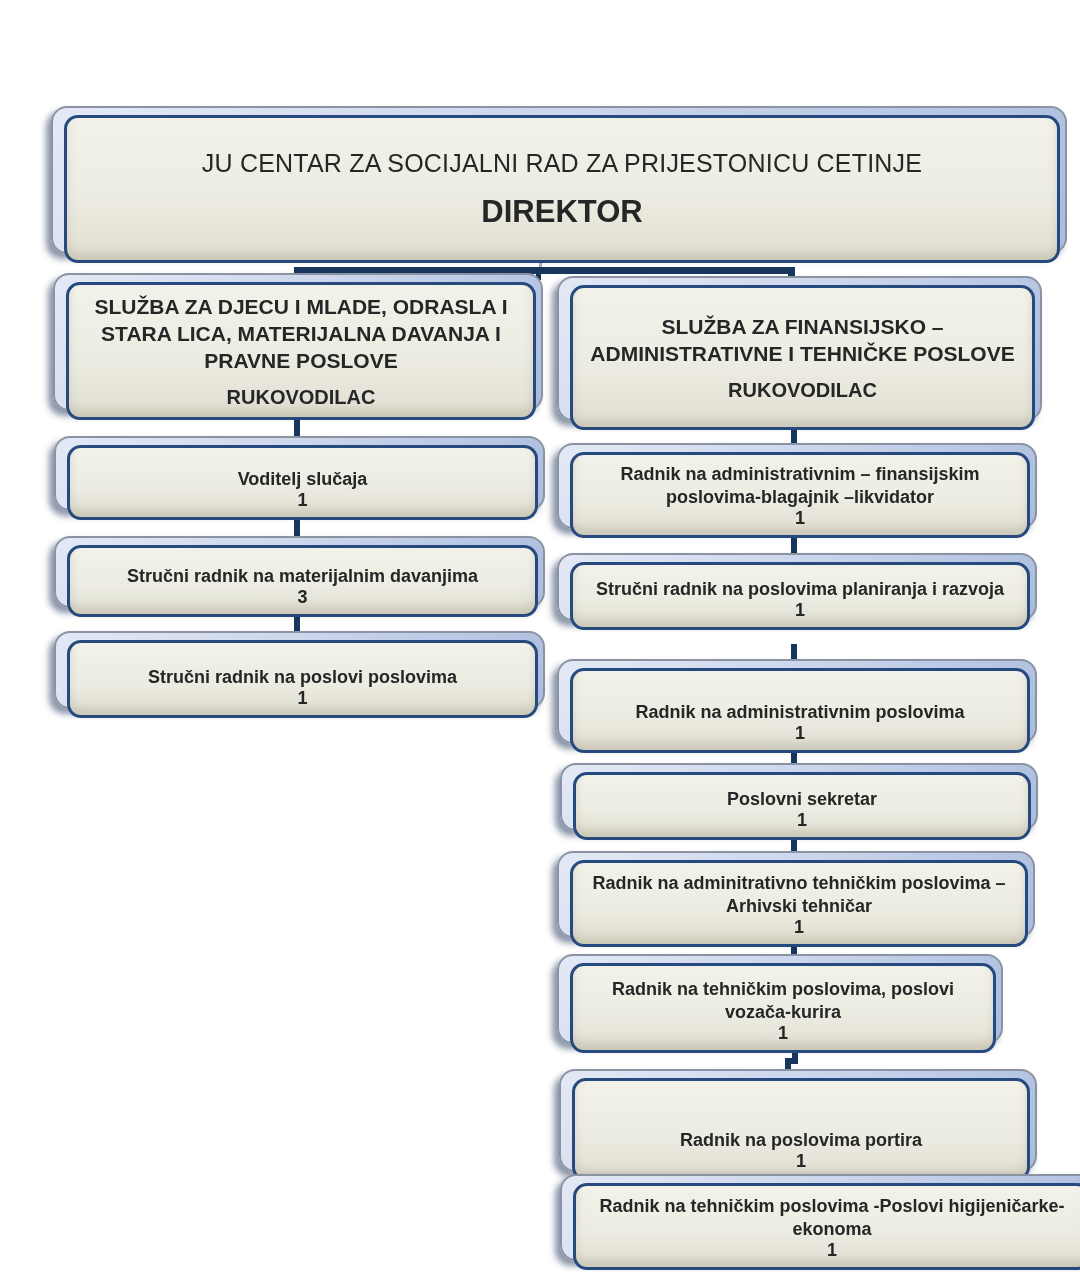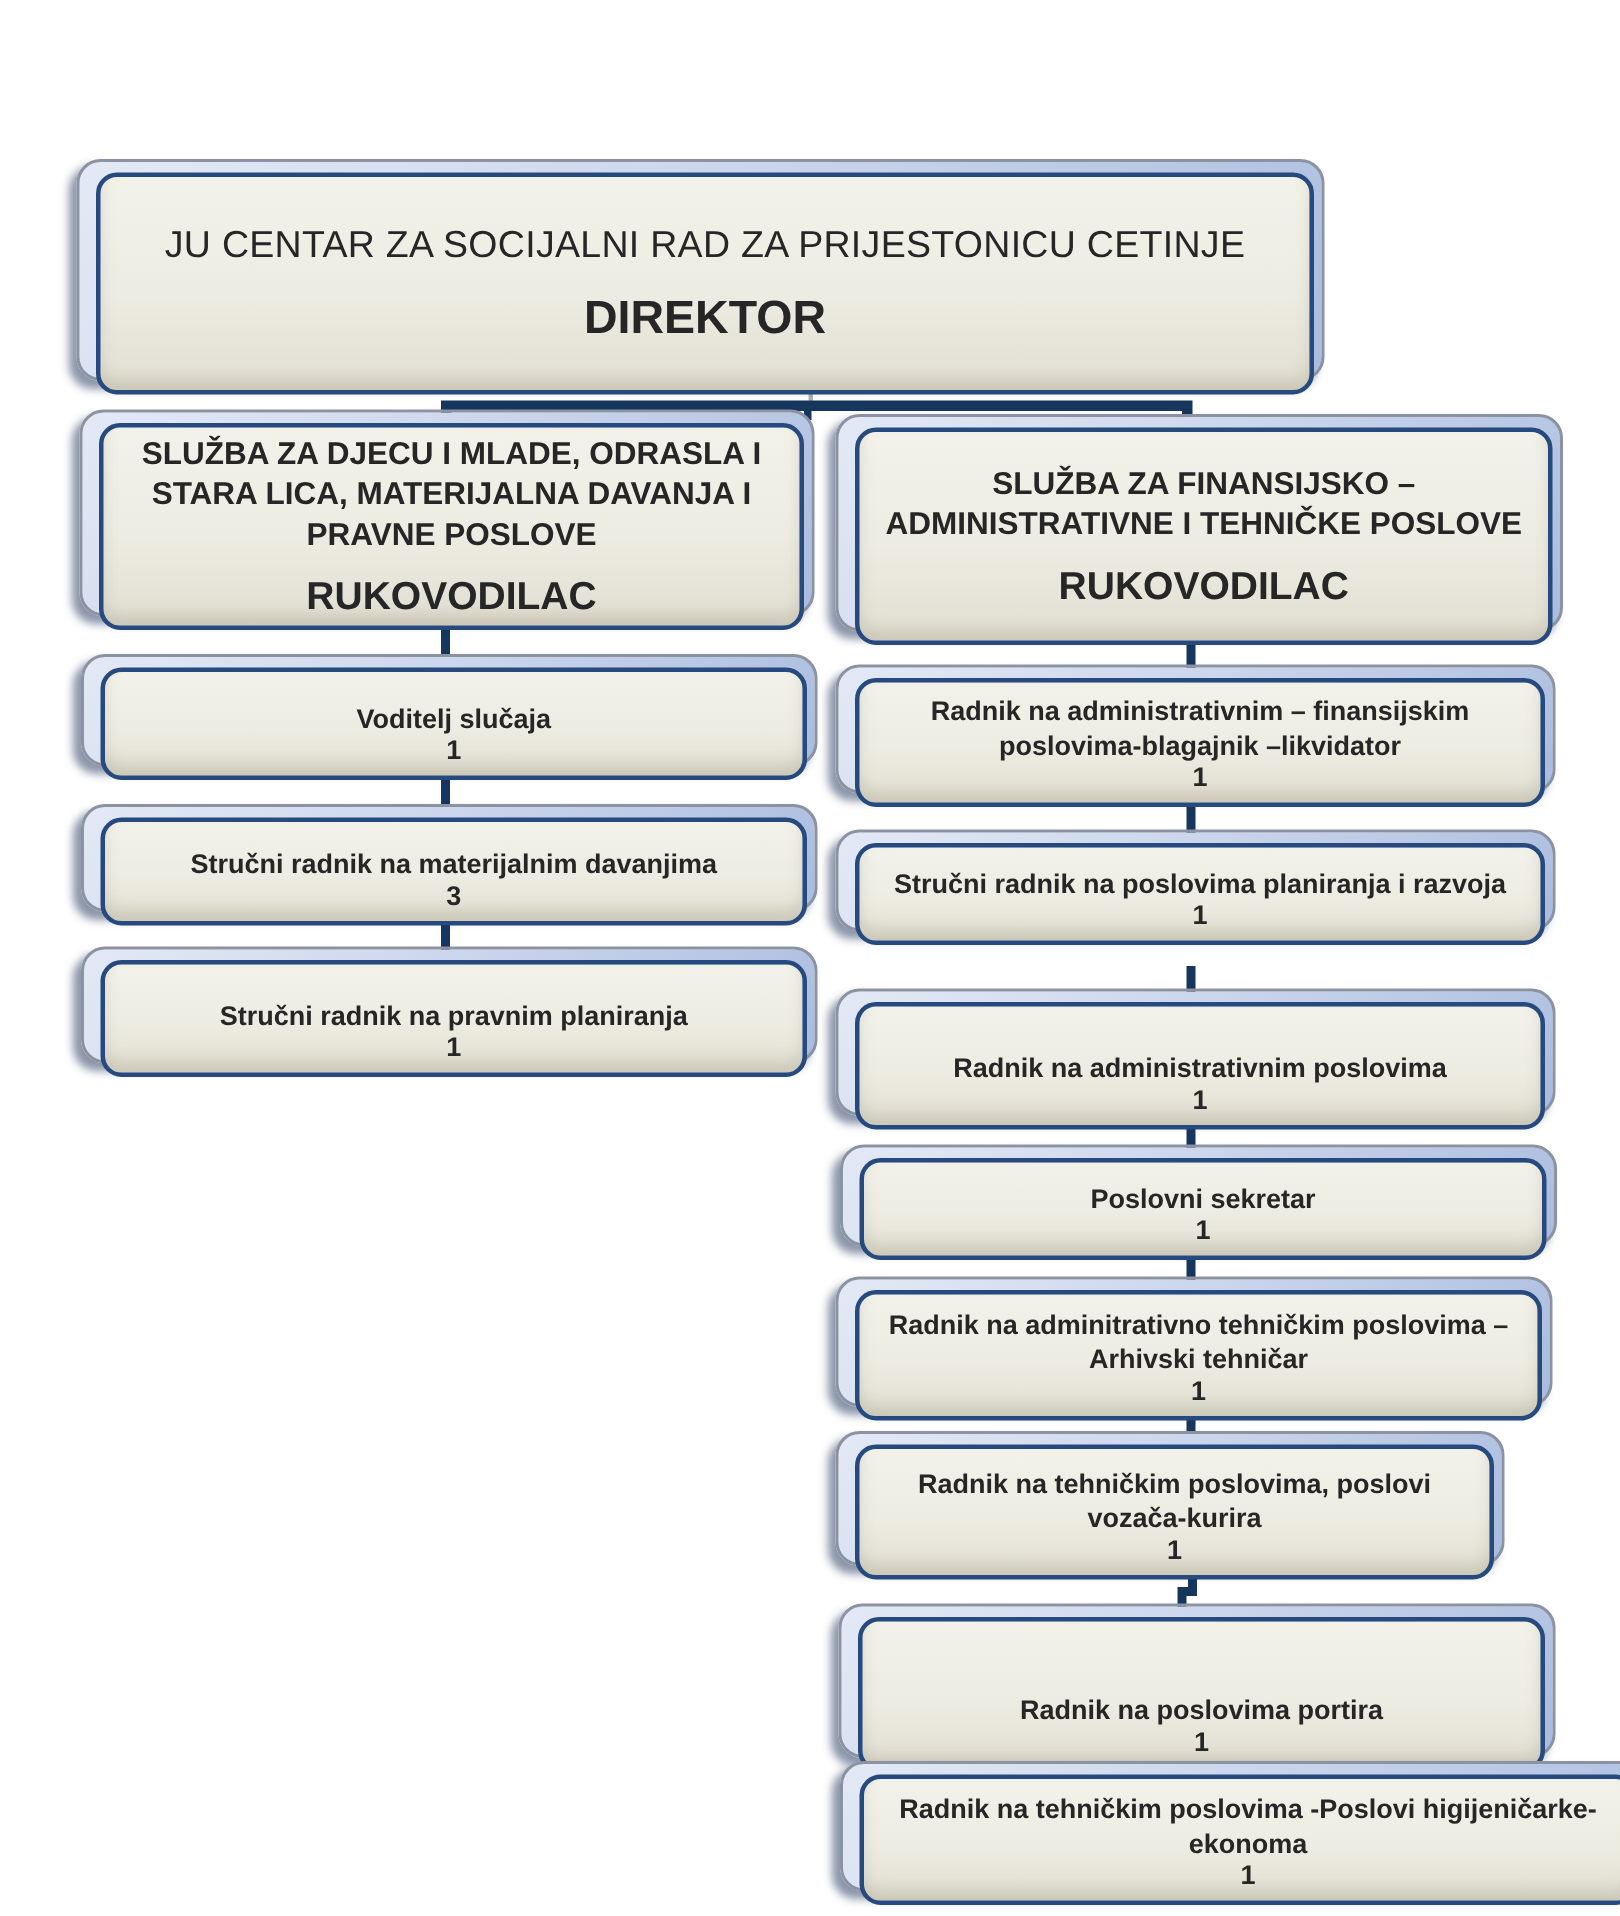--- a/index.html
+++ b/index.html
@@ -30,27 +30,27 @@
     display:flex; flex-direction:column; align-items:center;
     text-align:center;
     box-shadow:inset 0 -7px 9px rgba(150,145,118,0.28);
   }
 
   
   .box-center { justify-content:center; }
   .root-title { font-size:25px; font-weight:400; letter-spacing:0.2px; padding:0 30px; }
   .root-role  { font-size:31px; font-weight:700; margin-top:16px; }
   .hdr-title  { font-size:21px; font-weight:700; line-height:1.3; padding:0 12px; }
-  .hdr-role   { font-size:26px; font-weight:700; margin-top:12px; }
+  .hdr-role   { font-size:20px; font-weight:700; margin-top:12px; }
   .pos-title-wrap { flex:1 1 auto; display:flex; align-items:flex-end; justify-content:center; width:100%; padding-top:4px; }
   .pos-title  { font-size:18px; font-weight:700; line-height:1.25; padding:0 14px; }
   .pos-count  { flex:0 0 auto; font-size:18px; font-weight:700; padding-bottom:3px; height:24px; }
 
   
-  .n-root { left:64px;  top:115px;  width:812px; height:148px; }
+  .n-root { left:64px;  top:115px;  width:996px; height:148px; }
   .n-lh   { left:66px;  top:282px;  width:470px; height:138px; }
   .n-rh   { left:570px; top:285px;  width:465px; height:145px; }
 
   .n-l1   { left:67px;  top:445px;  width:471px; height:75px; }
   .n-l2   { left:67px;  top:545px;  width:471px; height:72px; }
   .n-l3   { left:67px;  top:640px;  width:471px; height:78px; }
 
   .n-r1   { left:570px; top:452px;  width:460px; height:86px; }
   .n-r2   { left:570px; top:562px;  width:460px; height:68px; }
   .n-r3   { left:570px; top:668px;  width:460px; height:85px; }
@@ -145,21 +145,21 @@
       <div class="pos-title-wrap">
           <div class="pos-title">Stručni radnik na materijalnim davanjima</div>
         </div>
       <div class="pos-count">3</div>
     </div>
   </div>
   <div class="node n-l3">
     <div class="backdrop"></div>
     <div class="box">
       <div class="pos-title-wrap">
-          <div class="pos-title">Stručni radnik na pravnim planiranja</div>
+          <div class="pos-title">Stručni radnik na poslovi poslovima</div>
         </div>
       <div class="pos-count">1</div>
     </div>
   </div>
 
   <div class="node n-r1">
     <div class="backdrop"></div>
     <div class="box">
       <div class="pos-title-wrap">
           <div class="pos-title">Radnik  na administrativnim –  finansijskim poslovima-blagajnik –likvidator</div>

